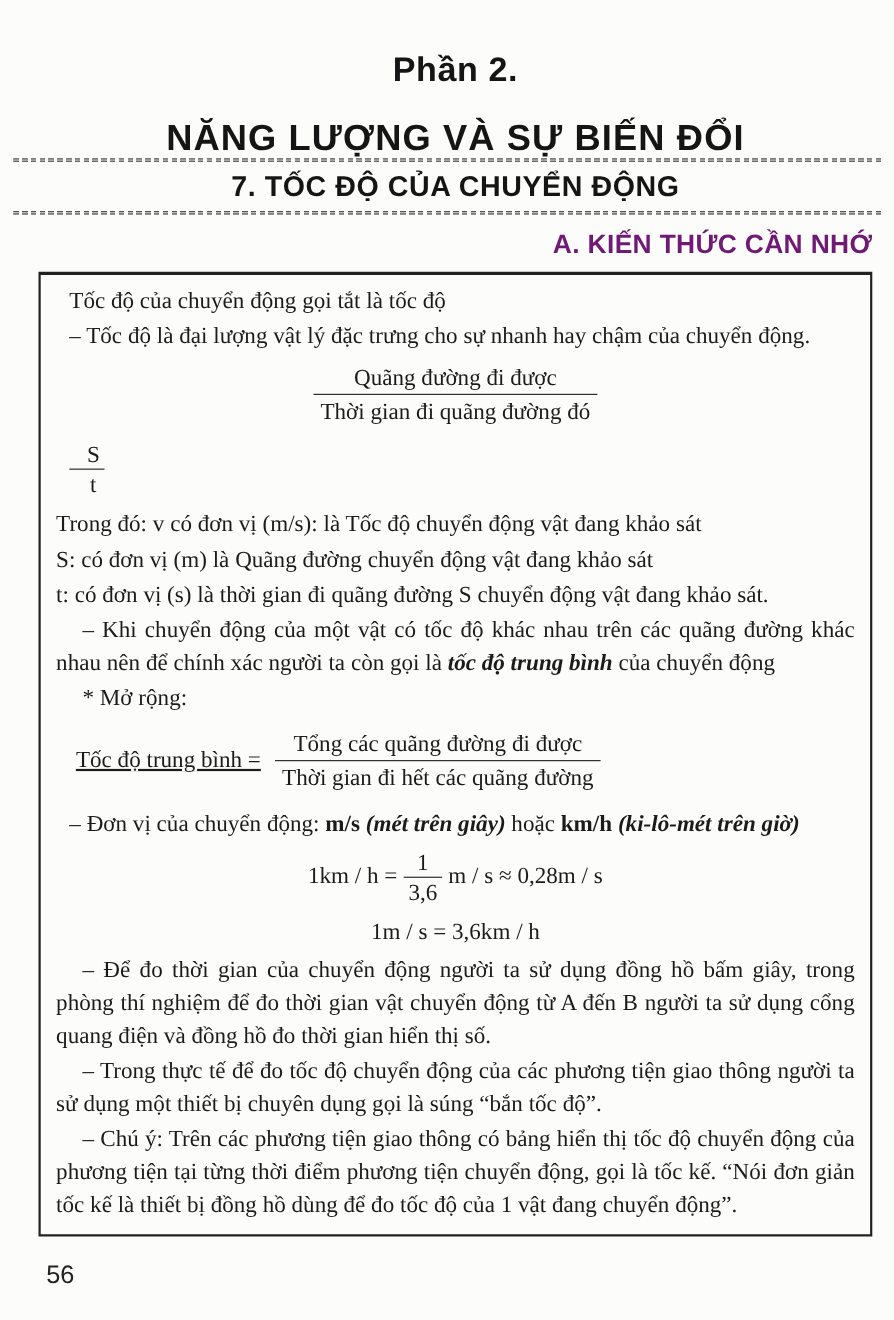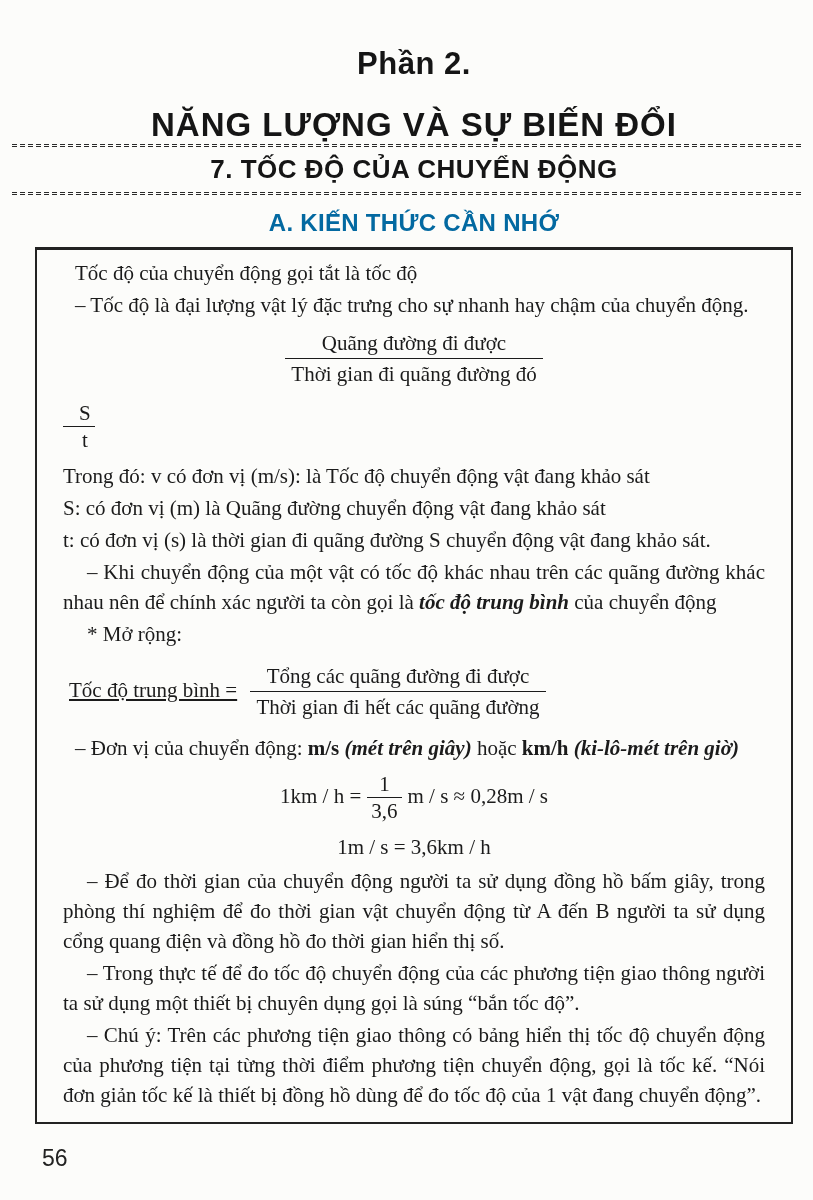--- a/index.html
+++ b/index.html
@@ -38,37 +38,37 @@
     margin: 0 -8px 0 -23px;
     background:
       repeating-linear-gradient(90deg, #2a2a2a 0 5px, transparent 5px 8px) left top/100% 1.4px no-repeat,
       repeating-linear-gradient(90deg, #2a2a2a 0 5px, transparent 5px 8px) left bottom/100% 1.4px no-repeat;
   }
 
   .section-heading {
     font-family: "Liberation Sans", sans-serif;
     font-weight: bold;
     font-size: 24px;
-    text-align: center;
+    text-align: right;
     margin: 14px 0 10px 0;
-    color: #0369a1;
+    color: #701a75;
     letter-spacing: 0.3px;
   }
 
   
   .kbox {
     border: 2px solid #222;
     border-top-width: 3px;
     width: 758px;
     box-sizing: border-box;
     padding: 6px 14px 10px 14px;
     font-size: 21px;
     line-height: 30px;
   }
-  .para { margin: 2px 12px; text-align: justify; }
+  .para { margin: 2px 0; text-align: justify; }
   .para.indent { text-indent: 24px; }
   .para.indent-sm { text-indent: 12px; }
   .center-line { text-align: center; margin: 6px 0; }
 
   .bi { font-weight: bold; font-style: italic; }
   .b  { font-weight: bold; }
 
   .frac {
     display: inline-block;
     vertical-align: middle;

